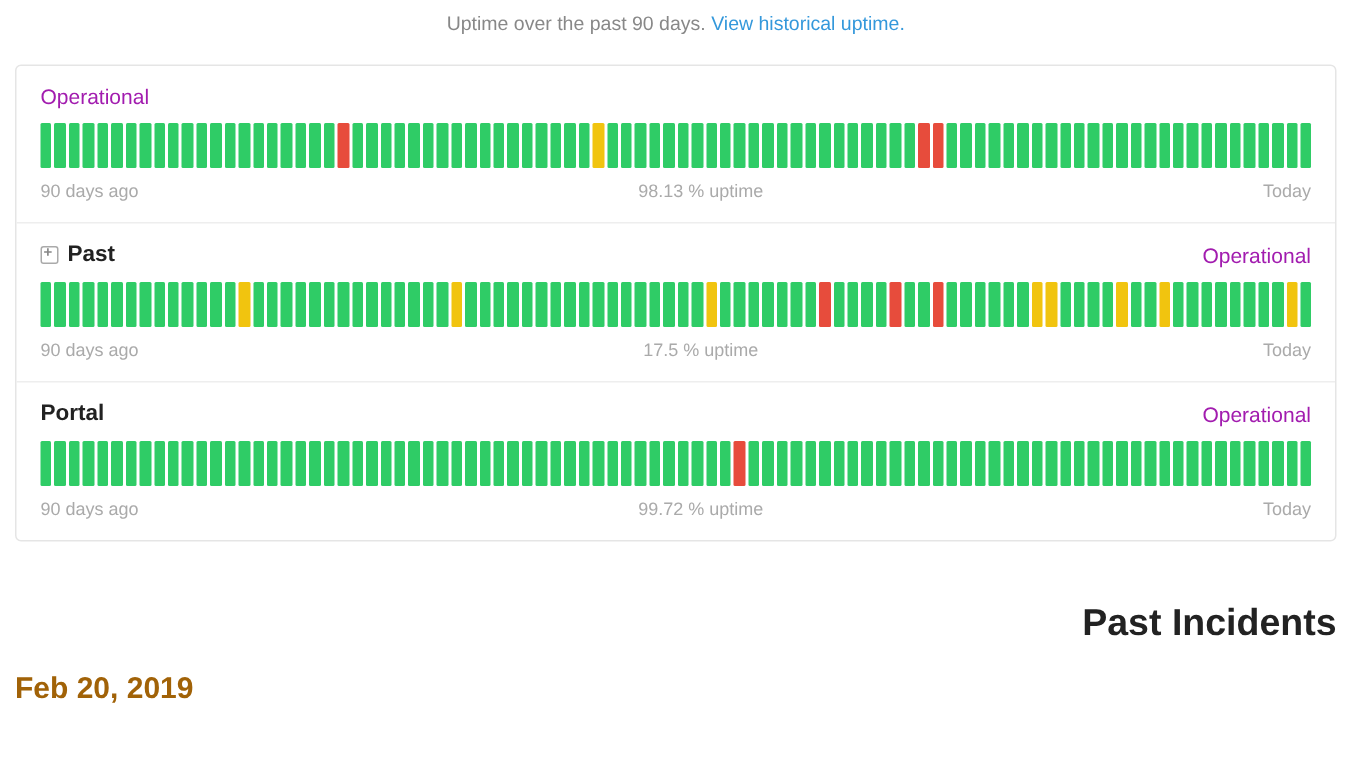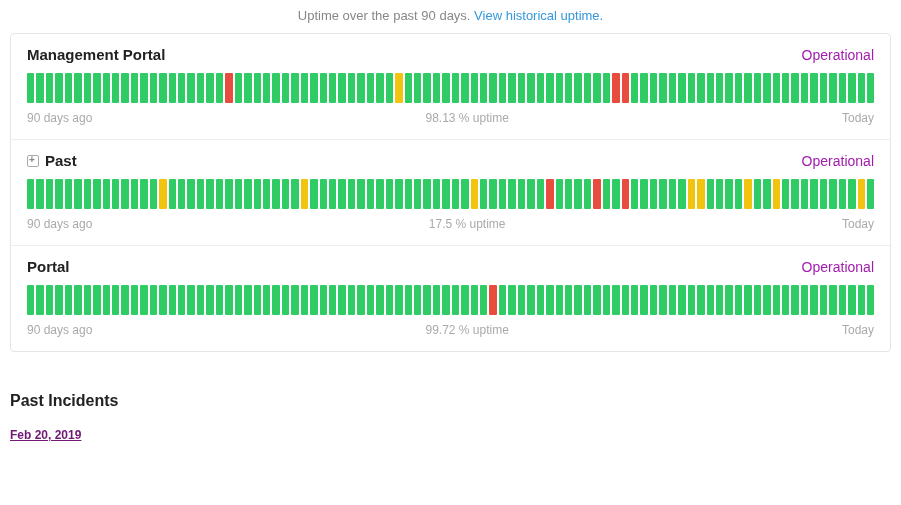--- a/index.html
+++ b/index.html
@@ -9,21 +9,21 @@
   color: #333;
   width: 901px;
   height: 505px;
   overflow: hidden;
   padding: 8px 10px 0 10px;
 }
 .header-note {
   text-align: center;
   font-size: 13px;
   color: #888;
-  margin-bottom: 10px;
+  margin-bottom: 20px;
 }
 .header-note a {
   color: #3498db;
   text-decoration: none;
 }
 .panel {
   border: 1px solid #e5e5e5;
   border-radius: 4px;
   background: #fff;
   margin-bottom: 30px;
@@ -79,46 +79,43 @@
 .bar.yellow { background: #f1c40f; }
 .bar.red    { background: #e74c3c; }
 .component-bottom {
   display: flex;
   justify-content: space-between;
   font-size: 12px;
   color: #aaa;
   align-items: center;
 }
 .past-incidents {
-  font-size: 16px;
+  font-size: 25px;
   font-weight: 600;
   color: #222;
   margin: 40px 0 18px 0;
+  text-align: right;
 }
 .incident-date {
-  font-size: 12px;
+  font-size: 20px;
   font-weight: 600;
-  color: #701a75;
-  text-decoration: underline;
+  color: #a16207;
 }
 </style>
 </head>
 <body>
 
 <div class="header-note">
   <span>Uptime over the past 90 days.</span>
   <a href="#">View historical uptime.</a>
 </div>
 
 <div class="panel" id="components-panel">
     <div class="component">
       <div class="component-top">
-        <div class="component-name">
-          <span>Management Portal</span>
-        </div>
         <span class="status-label">Operational</span>
       </div>
       <div class="bars">
         <div class="bar green"></div>
         <div class="bar green"></div>
         <div class="bar green"></div>
         <div class="bar green"></div>
         <div class="bar green"></div>
         <div class="bar green"></div>
         <div class="bar green"></div>

